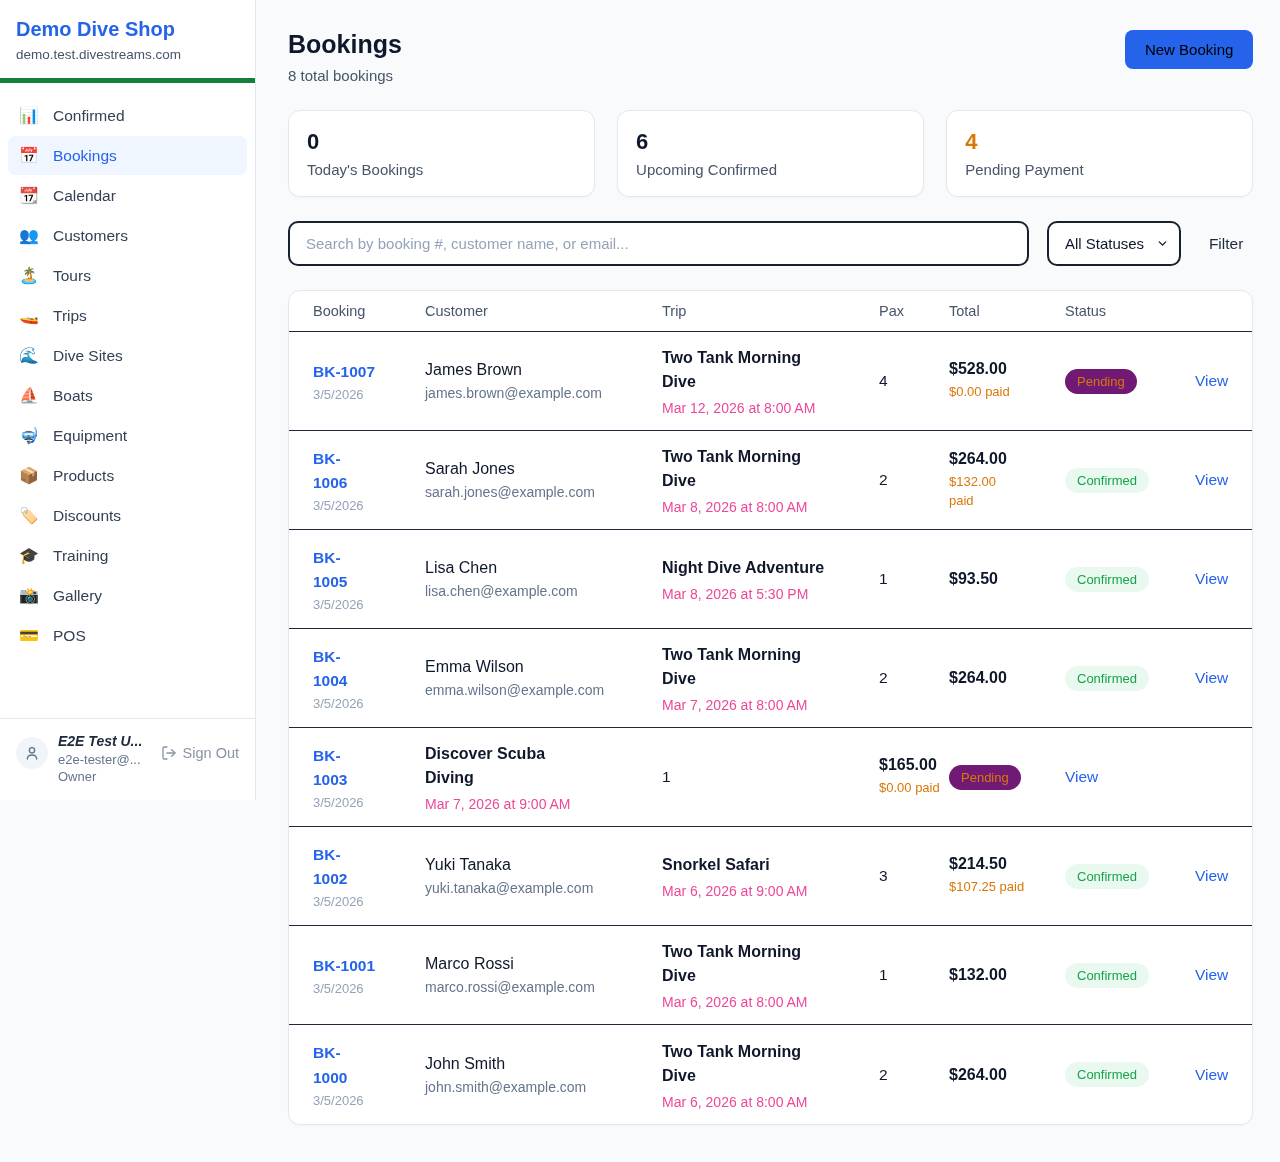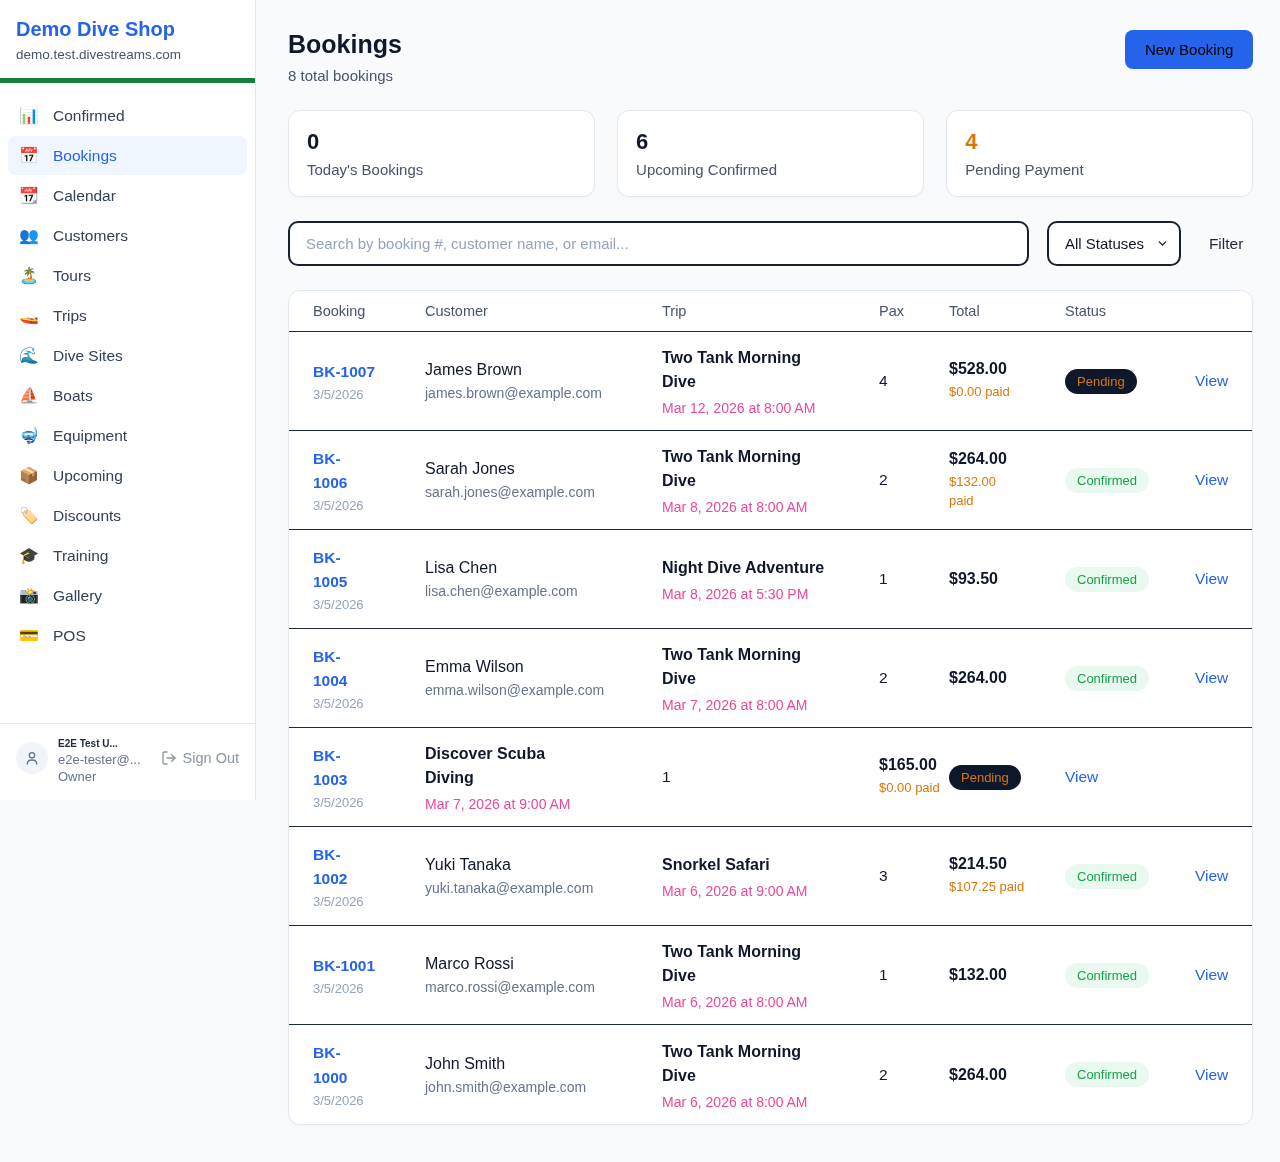--- a/index.html
+++ b/index.html
@@ -31,21 +31,21 @@
   .nav-item.active { background:#eff6ff; color:#2563eb; font-weight:500; }
   .sidebar-footer {
     border-top:1px solid #e2e8f0; padding:14px 16px;
     display:flex; align-items:flex-start; gap:10px;
   }
   .avatar {
     width:32px; height:32px; border-radius:50%; background:#f1f5f9;
     display:flex; align-items:center; justify-content:center; flex-shrink:0; margin-top:4px;
   }
   .user-block { flex:1 1 auto; min-width:0; }
-  .user-name { font-size:10px; font-weight:bold; color:#1e293b; margin-bottom:2px; white-space:nowrap; }
+  .user-name { font-size:14px; font-weight:bold; color:#1e293b; margin-bottom:2px; white-space:nowrap;font-style:italic; }
   .user-email, .user-role { font-size:13px; color:#64748b; line-height:1.35; white-space:nowrap; }
   .signout {
     display:flex; align-items:center; gap:6px; color:#8a94a3;
     font-size:14.5px; cursor:pointer; margin-top:12px; flex-shrink:0;
   }
 
   
   .main { flex:1 1 auto; padding:30px 32px 0 32px; }
   .page-header { display:flex; justify-content:space-between; align-items:flex-start; }
   .page-title { font-size:25px; font-weight:bold; color:#0f172a; }
@@ -103,21 +103,21 @@
   .cust-name { font-size:16px; color:#0f172a; }
   .cust-email { font-size:14px; color:#64748b; margin-top:6px; }
   .trip-name { font-size:16px; font-weight:600; color:#0f172a; white-space:pre-line; line-height:1.5; }
   .trip-time { font-size:14px; color:#ec4899; margin-top:6px; }
   .pax { font-size:15.5px; color:#0f172a; }
   .total { font-size:16px; font-weight:bold; color:#0f172a; }
   .paid { font-size:13px; color:#d97706; margin-top:5px; white-space:pre-line; line-height:1.45; }
   .badge {
     display:inline-block; font-size:13px; padding:5px 12px; border-radius:999px;
   }
-  .badge.pending { background:#0f172a; color:#d97706; }
+  .badge.pending { background:#701a75; color:#d97706; }
   .badge.confirmed { background:#e9f9ef; color:#16a34a; }
   .view-link { color:#2563eb; font-size:15.5px; font-weight:500; cursor:pointer; }
 </style>
 </head>
 <body>
 
 <div class="app">
 
   <aside class="sidebar">
     <div class="sidebar-header">
@@ -156,21 +156,21 @@
         <div class="nav-item">
           <span class="nav-icon">⛵</span>
           <span>Boats</span>
         </div>
         <div class="nav-item">
           <span class="nav-icon">🤿</span>
           <span>Equipment</span>
         </div>
         <div class="nav-item">
           <span class="nav-icon">📦</span>
-          <span>Upcoming</span>
+          <span>Products</span>
         </div>
         <div class="nav-item">
           <span class="nav-icon">🏷️</span>
           <span>Discounts</span>
         </div>
         <div class="nav-item">
           <span class="nav-icon">🎓</span>
           <span>Training</span>
         </div>
         <div class="nav-item">

